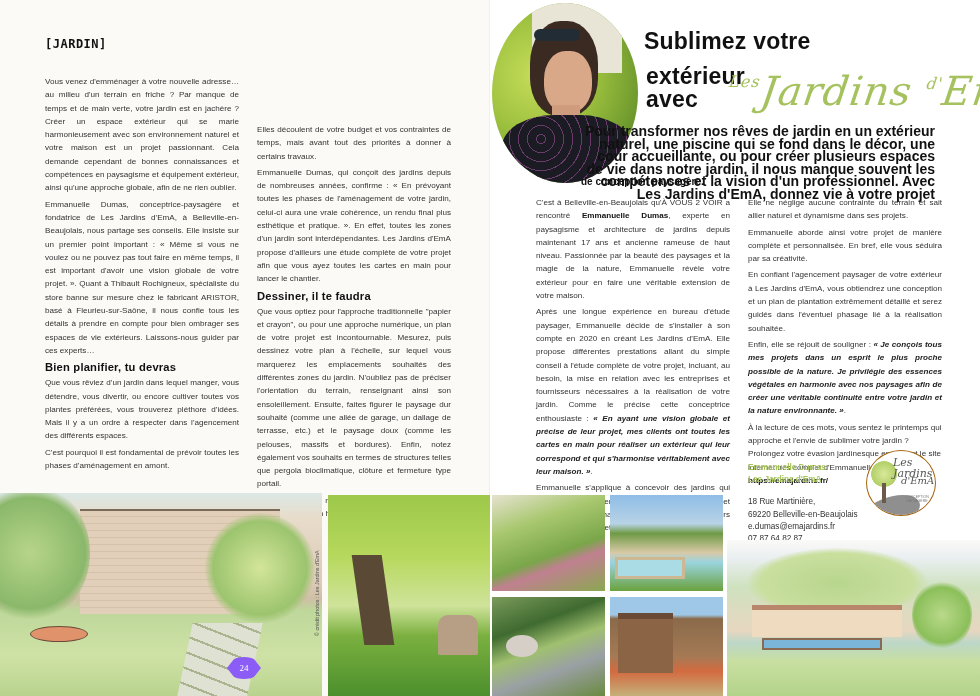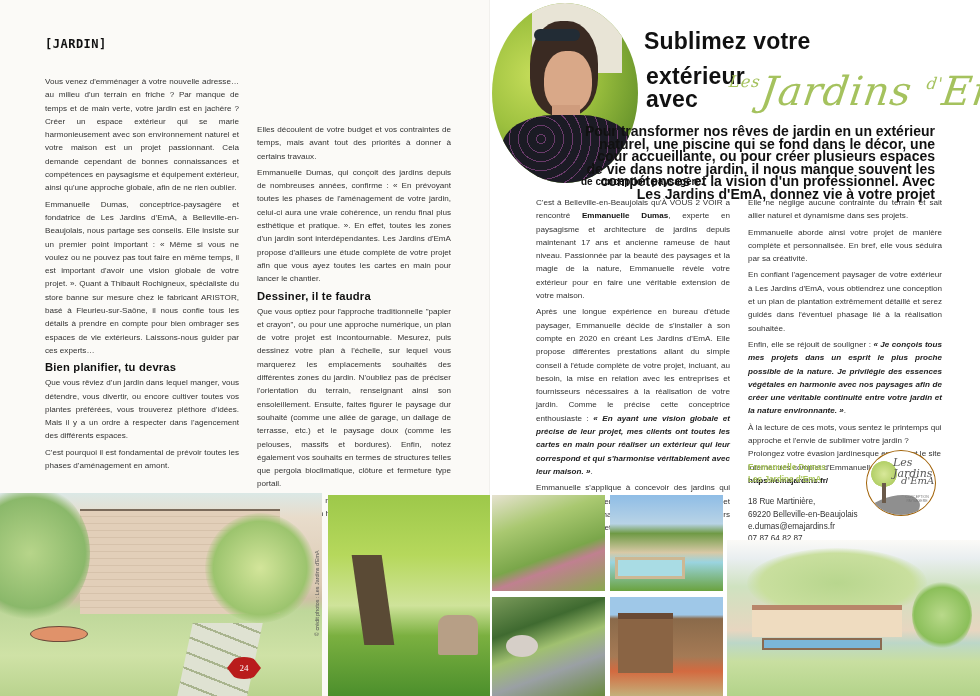--- a/index.html
+++ b/index.html
@@ -81,21 +81,21 @@
     background: linear-gradient(180deg, #dbe8e6 0%, #e8dccb 12%, #dccab4 45%, #cfbfa6 52%, #bed79a 58%, #cfe2a6 80%, #b9d38e 100%); }
   .sketch1 .house { position:absolute; left:80px; top:16px; width:200px; height:105px; background: repeating-linear-gradient(0deg, #e2cfb9 0 6px, #d6c2ab 6px 7px); border-top: 2px solid #7a6a5a; }
   .sketch1 .tree-l { position:absolute; left:-30px; top:-10px; width:120px; height:140px; border-radius:50%; background: radial-gradient(circle, #b7d58a 0%, #8ab86a 60%, transparent 72%); }
   .sketch1 .tree-r { position:absolute; left:205px; top:20px; width:110px; height:110px; border-radius:50%; background: radial-gradient(circle, #d3e59a 0%, #9cc46e 60%, transparent 72%); }
   .sketch1 .table { position:absolute; left:30px; top:133px; width:58px; height:16px; border-radius:50%; background:#e0926a; border:1px solid #6b4a3a; }
   .sketch1 .path { position:absolute; left:185px; top:130px; width:70px; height:73px; background: repeating-linear-gradient(20deg, #dfe2d2 0 12px, #a9b48e 12px 14px); transform: skewX(-12deg); }
   .credit { position:absolute; left: 311px; top: 495px; width: 12px; height: 150px; }
   .credit span { position:absolute; left: -64px; top: 68px; width: 140px; transform: rotate(-90deg); font-size: 5.4px; color:#555; white-space: nowrap; }
   .page-num {
     position: absolute; left: 227px; top: 657px; width: 34px; height: 22px;
-    background: #b91c1c; color: #fff; font-family: Liberation Serif, serif; font-size: 9px;
+    background: #8b5cf6; color: #fff; font-family: Liberation Serif, serif; font-size: 9px;
     display: flex; align-items: center; justify-content: center;
     border-radius: 50% / 50%; clip-path: polygon(0 50%, 25% 0, 75% 0, 100% 50%, 75% 100%, 25% 100%);
   }
 
   .willow { left: 328px; top: 495px; width: 162px; height: 201px;
     background: linear-gradient(180deg, #9dc84a 0%, #b6d85c 30%, #cfe39a 55%, #7bb040 70%, #4c8f2c 100%); }
   .willow .trunk { position:absolute; left:30px; top:60px; width:30px; height:90px; background:#5a4a35; transform: skewX(8deg); }
   .willow .chair { position:absolute; left:110px; top:120px; width:40px; height:40px; background:#b79f86; border-radius: 10px 10px 2px 2px; }
 
   .g1 { left: 492px; top: 495px; width: 113px; height: 96px; background: linear-gradient(160deg, #e6e2d0 0%, #a9c870 30%, #7aa64a 60%, #c08090 70%, #8aa850 100%); }

